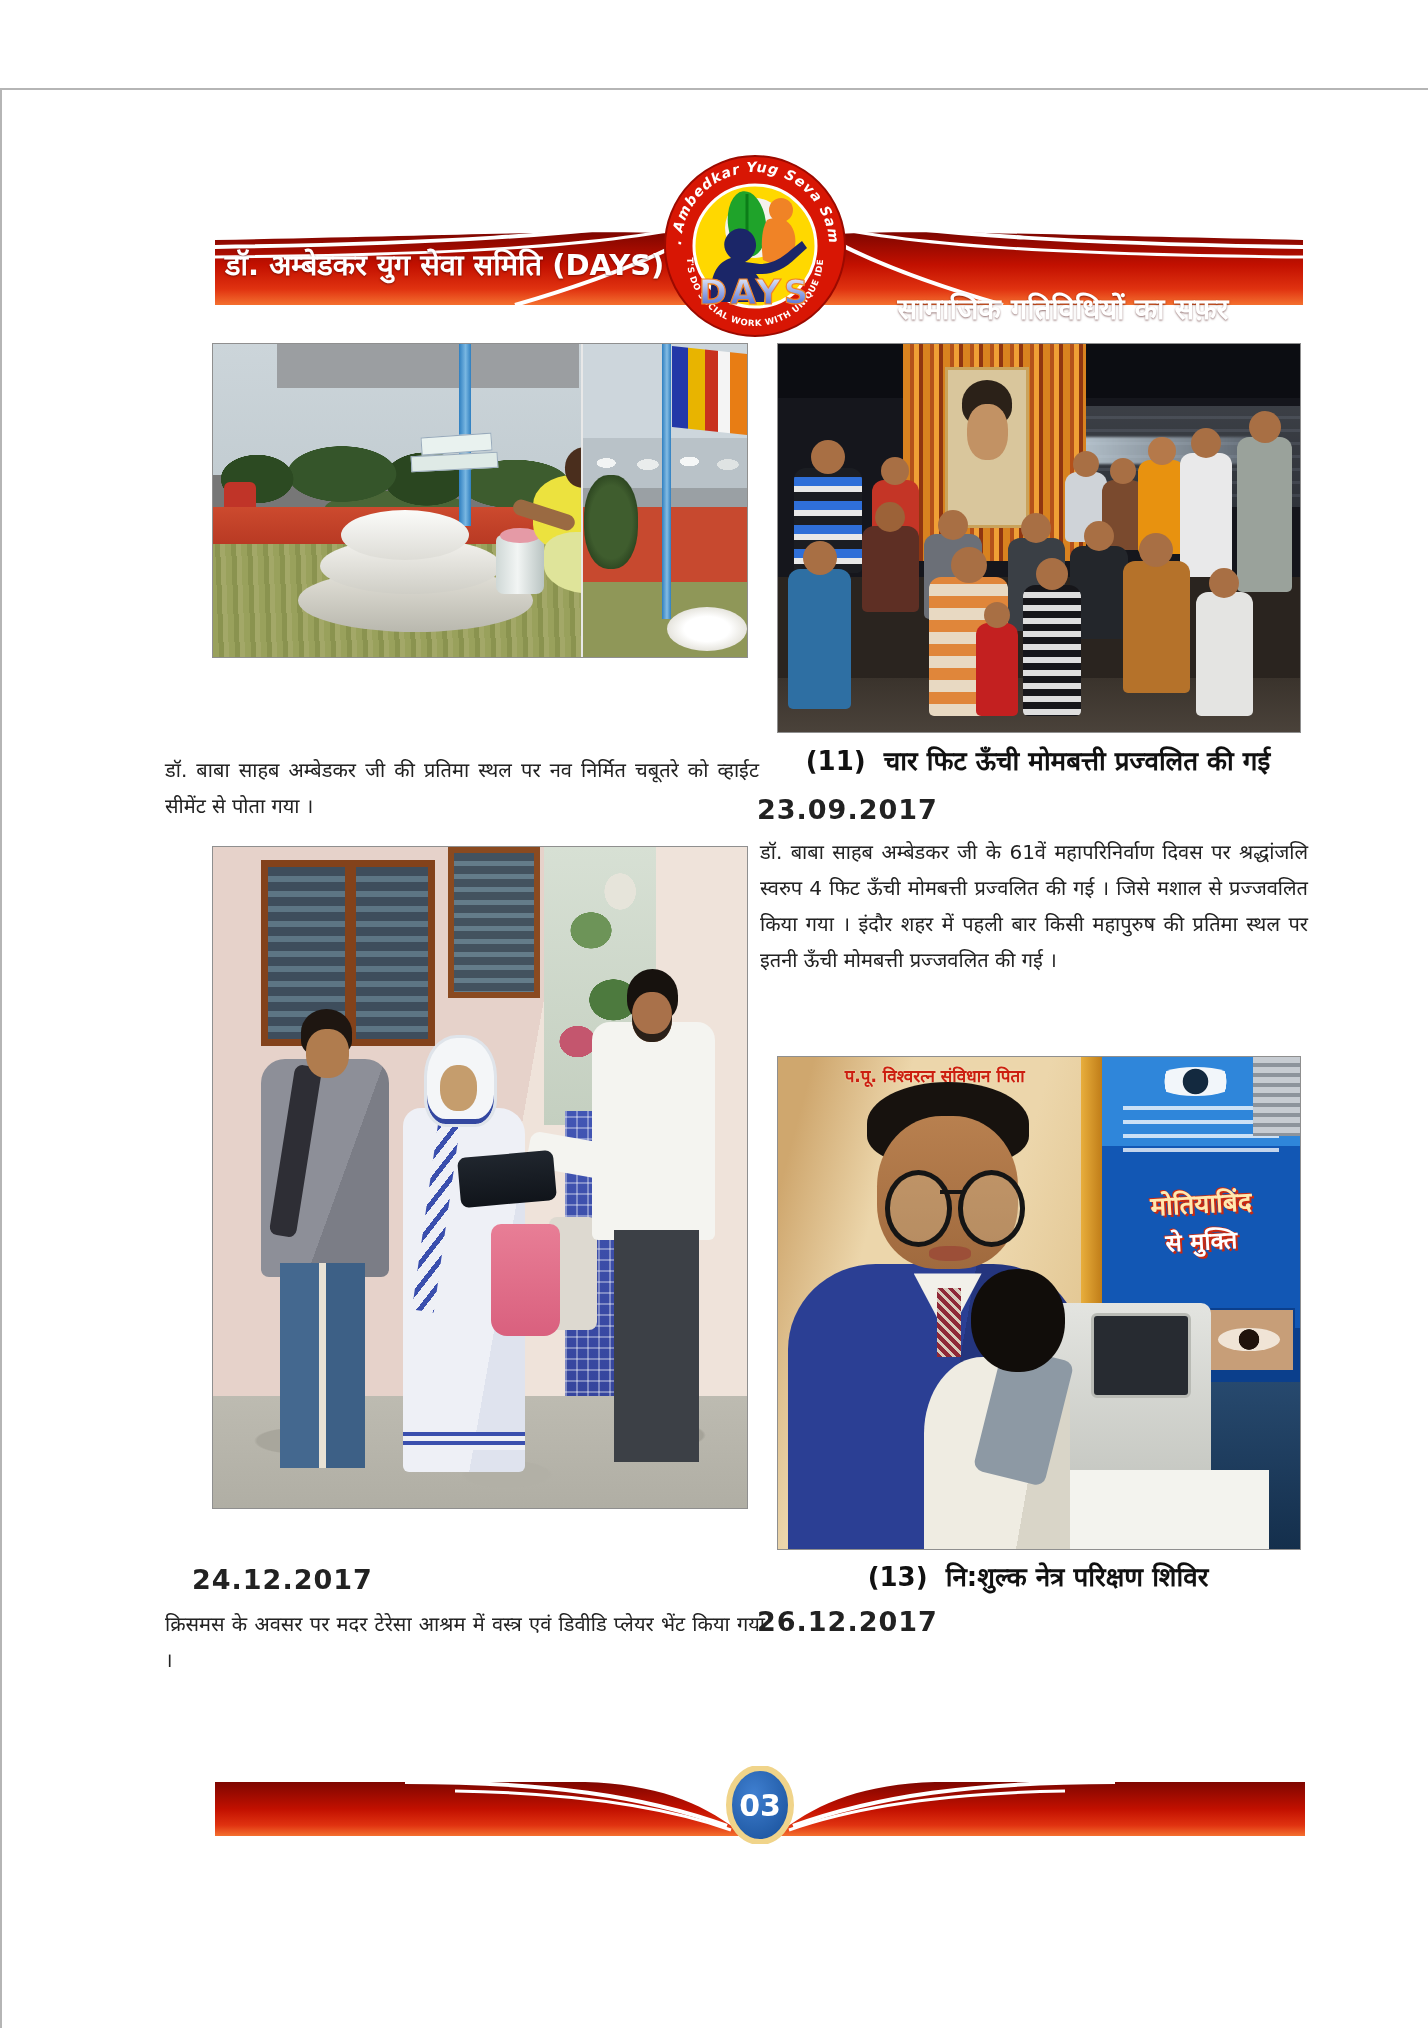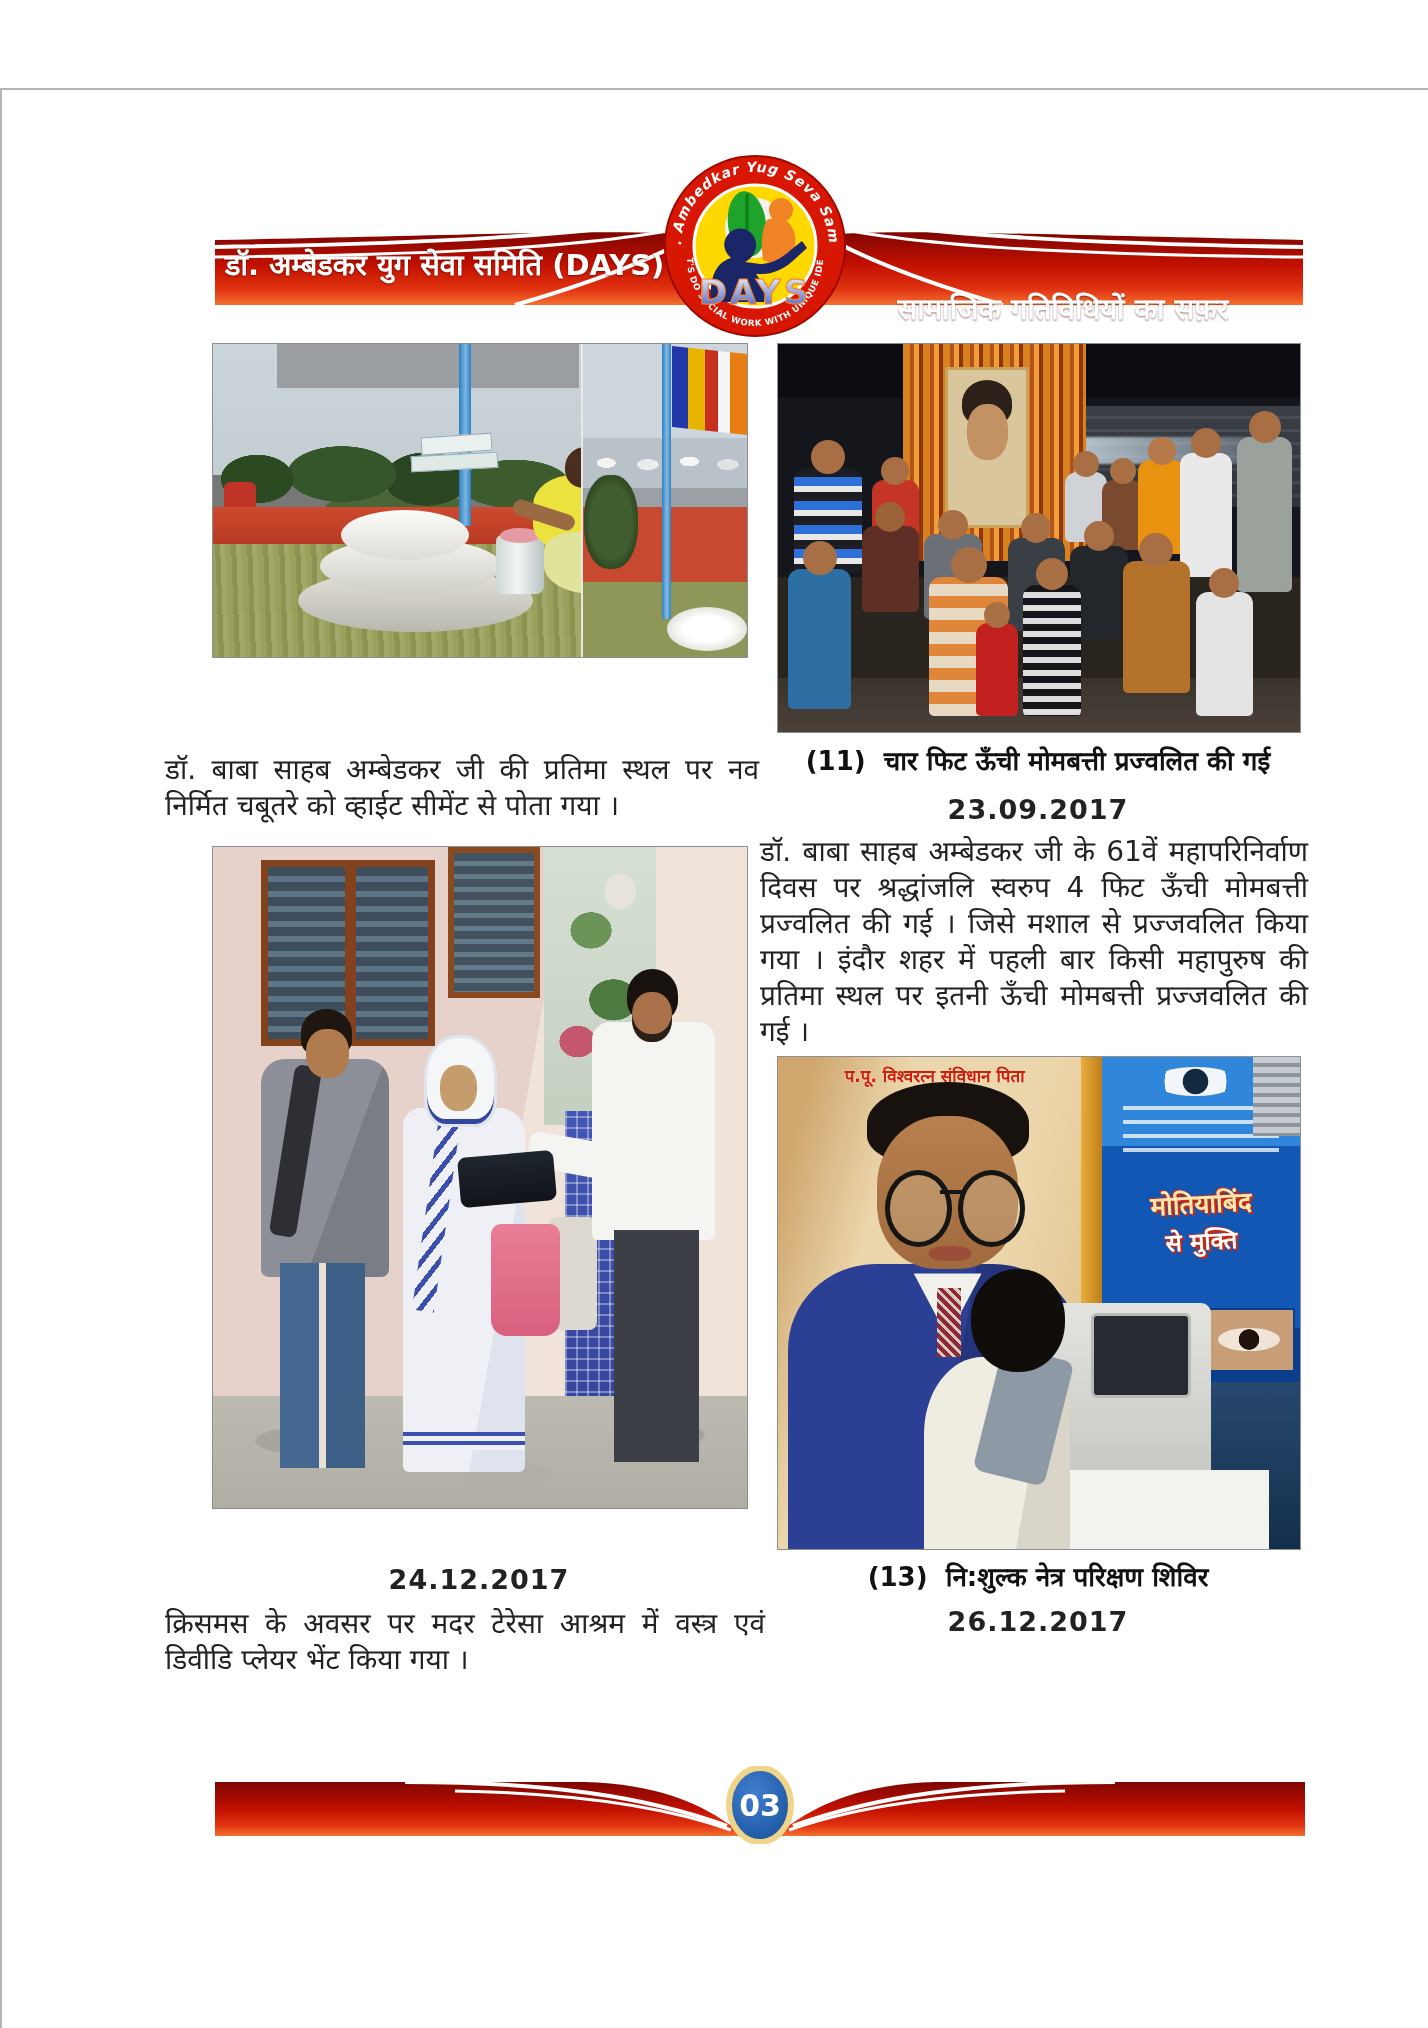--- a/index.html
+++ b/index.html
@@ -12,22 +12,22 @@
 
   
   .banner-text{color:#fff;font-weight:700;font-size:29px;text-align:center;
                text-shadow:0 1px 2px rgba(60,0,0,.55);white-space:nowrap;}
 
   
   .photo{position:absolute;border:1px solid #8f8f8f;overflow:hidden;background:#777;}
 
   
   .caption{position:absolute;text-align:center;font-weight:700;font-size:26px;line-height:39px;color:#111;}
-  .date{position:absolute;text-align:center;font-weight:700;font-size:27px;color:#222;letter-spacing:1px;}
-  .body-text{position:absolute;font-size:28px;line-height:36px;color:#222;text-align:justify;}
+  .date{position:absolute;font-weight:700;font-size:27px;color:#222;letter-spacing:1px;}
+  .body-text{position:absolute;font-size:20px;line-height:36px;color:#222;text-align:justify;}
 
   
   .p10-sky{left:0;top:0;width:69%;height:42%;background:linear-gradient(#ccd5da,#c3cdd2);}
   .p10-trees{left:0;top:24%;width:69%;height:32%;
     background:
       radial-gradient(60px 40px at 12% 60%, #2c4a22 60%, transparent 61%),
       radial-gradient(90px 46px at 35% 55%, #35552a 60%, transparent 61%),
       radial-gradient(70px 44px at 58% 60%, #2a4620 60%, transparent 61%),
       radial-gradient(90px 40px at 82% 65%, #3d5c2e 60%, transparent 61%),
       radial-gradient(120px 30px at 50% 90%, #4a6637 60%, transparent 61%);}

